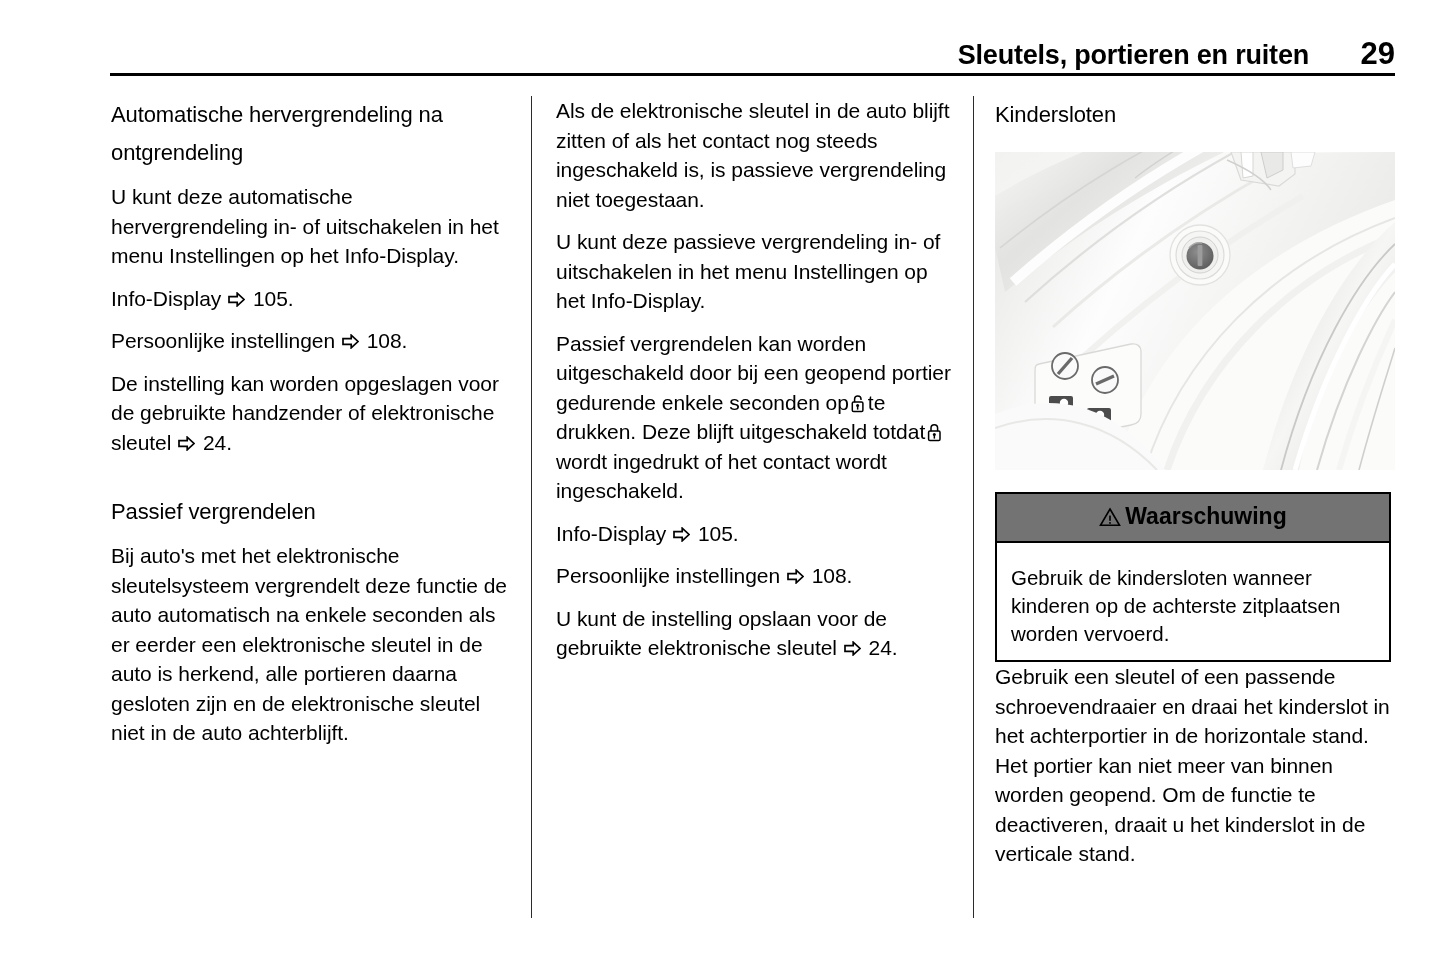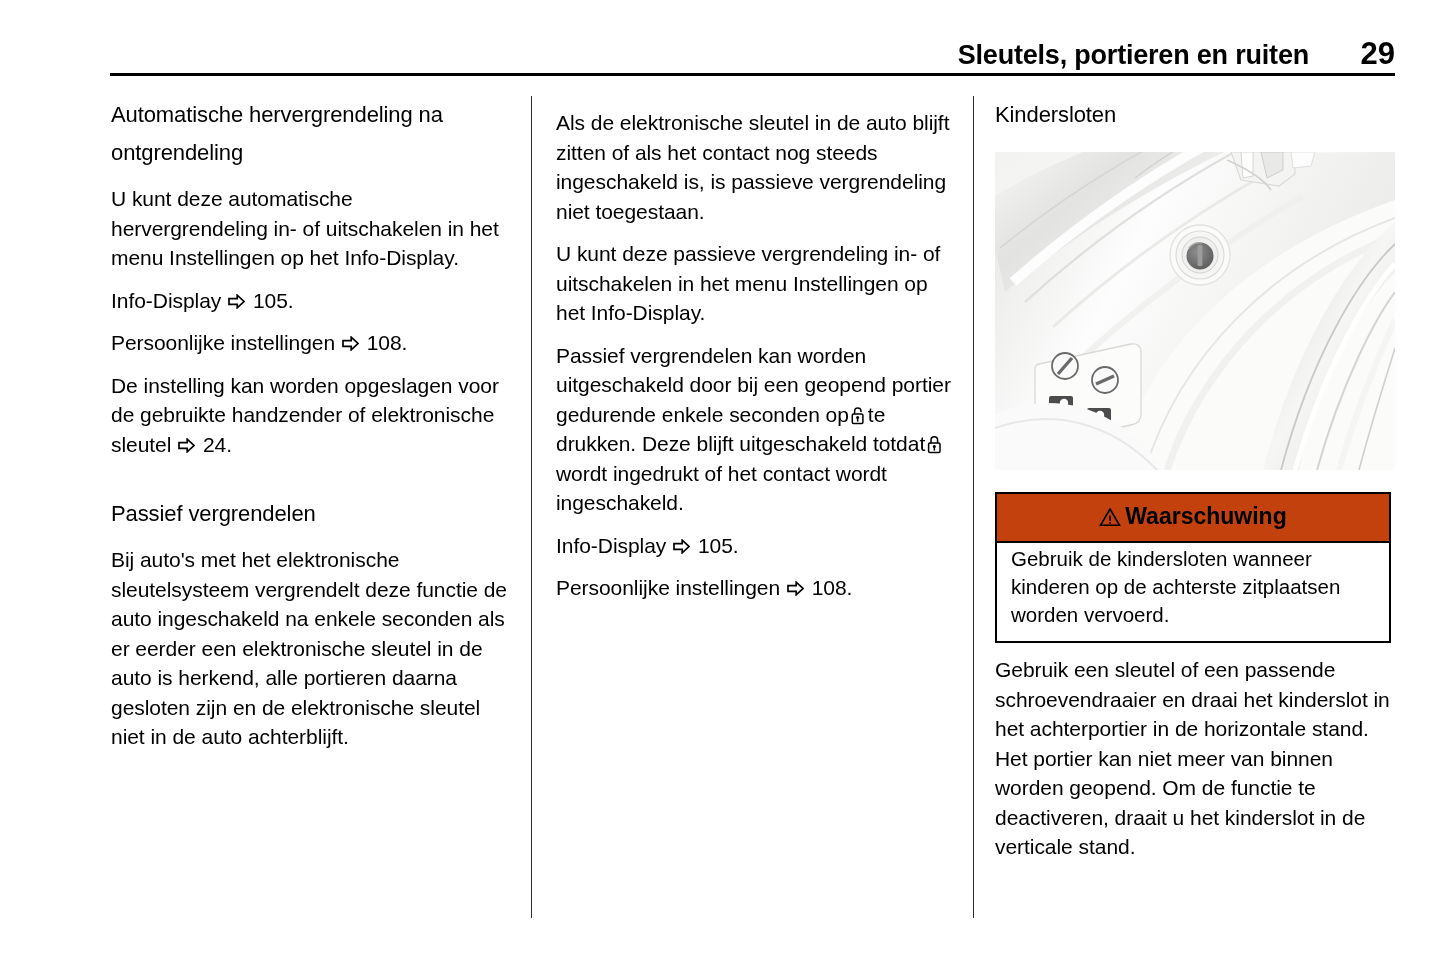--- a/index.html
+++ b/index.html
@@ -80,21 +80,21 @@
     font-weight: normal;
     line-height: 38px;
     margin: 0 0 10px 0;
     letter-spacing: -0.1px;
   }
   h2.sec-head.spaced-top { margin-top: 36px; }
 
   p.body {
     font-size: 21px;
     line-height: 29.5px;
-    margin: 12px 0 13px 0;
+    margin: 0 0 13px 0;
     letter-spacing: -0.05px;
   }
   p.body:last-child { margin-bottom: 0; }
 
   
   .ref-arrow {
     display: inline-block;
     position: relative;
     width: 17px;
     height: 15px;
@@ -125,41 +125,41 @@
   .photo-frame svg { display: block; }
 
   
   .warning-box {
     margin-top: 22px;
     border: 2px solid #000;
     width: 396px;
     box-sizing: border-box;
   }
   .warning-head {
-    background: #c2410c;
+    background: #737373;
     border-bottom: 2px solid #000;
     text-align: center;
     padding: 9px 6px 11px 6px;
     font-size: 23px;
     font-weight: bold;
     display: flex;
     align-items: center;
     justify-content: center;
     gap: 4px;
   }
   .warn-tri {
     display: inline-block;
     width: 22px;
     height: 20px;
     vertical-align: -2px;
   }
   .warn-tri svg { display: block; }
   .warning-body {
     background: #ffffff;
-    padding: 2px 12px 12px 14px;
+    padding: 21px 12px 12px 14px;
   }
   .warning-body p {
     margin: 0;
     font-size: 20.5px;
     line-height: 28px;
   }
   .after-warning { margin-top: 17px; }
 </style>
 </head>
 <body>
@@ -207,21 +207,21 @@
       <span class="ref-arrow">
         <svg viewBox="0 0 17 15" width="17" height="15" aria-hidden="true">
           <path d="M1 4.6 H9.2 V1.2 L16 7.5 L9.2 13.8 V10.4 H1 Z" fill="none" stroke="#000" stroke-width="1.7" stroke-linejoin="miter"></path>
         </svg>
       </span>
       <span>24.</span>
     </p>
 
     <h2 class="sec-head spaced-top">Passief vergrendelen</h2>
 
-    <p class="body">Bij auto's met het elektronische sleutelsysteem vergrendelt deze functie de auto ingeschakeld na enkele seconden als er eerder een elektronische sleutel in de auto is herkend, alle portieren daarna gesloten zijn en de elektronische sleutel niet in de auto achterblijft.</p>
+    <p class="body">Bij auto's met het elektronische sleutelsysteem vergrendelt deze functie de auto automatisch na enkele seconden als er eerder een elektronische sleutel in de auto is herkend, alle portieren daarna gesloten zijn en de elektronische sleutel niet in de auto achterblijft.</p>
   </div>
 
   <div class="col col-2">
 
     <p class="body">Als de elektronische sleutel in de auto blijft zitten of als het contact nog steeds ingeschakeld is, is passieve vergrendeling niet toegestaan.</p>
 
 
     <p class="body">U kunt deze passieve vergrendeling in- of uitschakelen in het menu Instellingen op het Info-Display.</p>
 
     <p class="body">
@@ -251,20 +251,29 @@
     <p class="body">
       <span>Persoonlijke instellingen</span>
       <span class="ref-arrow">
         <svg viewBox="0 0 17 15" width="17" height="15" aria-hidden="true">
           <path d="M1 4.6 H9.2 V1.2 L16 7.5 L9.2 13.8 V10.4 H1 Z" fill="none" stroke="#000" stroke-width="1.7" stroke-linejoin="miter"></path>
         </svg>
       </span>
       <span>108.</span>
     </p>
 
+    <p class="body">
+      <span>U kunt de instelling opslaan voor de gebruikte elektronische sleutel</span>
+      <span class="ref-arrow">
+        <svg viewBox="0 0 17 15" width="17" height="15" aria-hidden="true">
+          <path d="M1 4.6 H9.2 V1.2 L16 7.5 L9.2 13.8 V10.4 H1 Z" fill="none" stroke="#000" stroke-width="1.7" stroke-linejoin="miter"></path>
+        </svg>
+      </span>
+      <span>24.</span>
+    </p>
   </div>
 
   <div class="col col-3">
 
     <h2 class="sec-head">Kindersloten</h2>
 
     <div class="photo-frame">
       <svg viewBox="0 0 400 318" width="400" height="318" aria-hidden="true">
         <defs>
           <linearGradient id="gBody" x1="0" y1="0" x2="1" y2="1">

